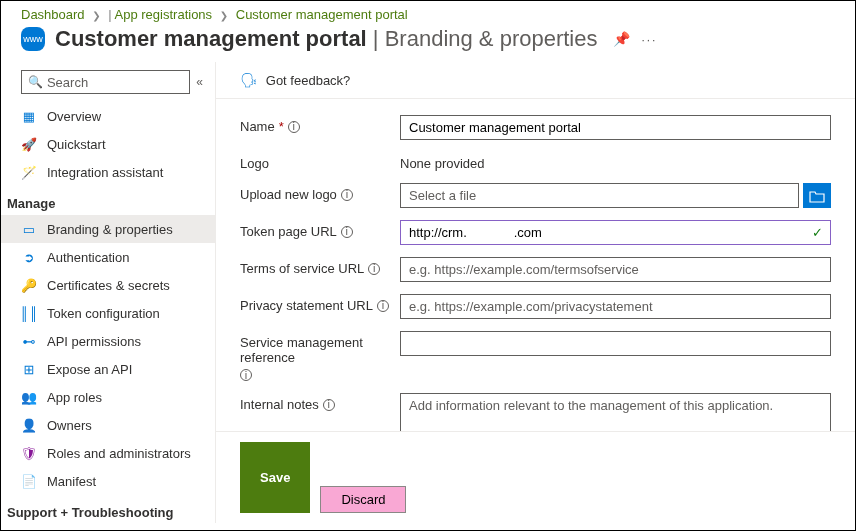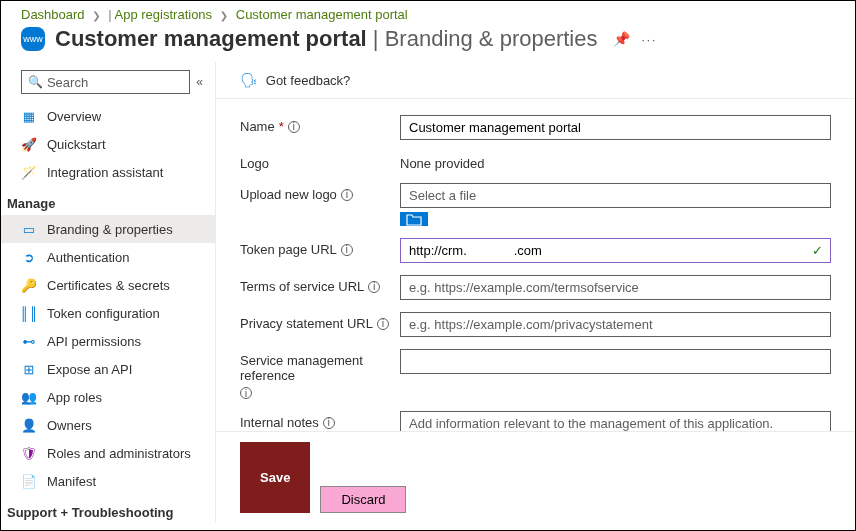--- a/index.html
+++ b/index.html
@@ -29,30 +29,30 @@
 .feedback-bar .fi { color: #0078d4; font-size: 14px; }
 .form-area { padding: 16px 24px; overflow-y: auto; flex: 1; }
 .form-row { display: flex; align-items: flex-start; margin-bottom: 12px; }
 .form-label { width: 160px; font-size: 13px; display: flex; align-items: center; gap: 4px; padding-top: 4px; }
 .form-label .req { color: #a80000; }
 .form-label .info { color: #605e5c; font-size: 11px; border: 1px solid #605e5c; border-radius: 50%; width: 12px; height: 12px; display: inline-flex; align-items: center; justify-content: center; line-height: 1; }
 .form-control { flex: 1; }
 .form-control input, .form-control textarea { width: 100%; border: 1px solid #605e5c; padding: 4px 8px; font-size: 13px; font-family: inherit; }
 .form-control textarea { height: 110px; resize: none; }
 .form-control .static { font-size: 13px; padding-top: 4px; }
-.file-row { display: flex; gap: 4px; flex-direction: column; }
+.file-row { display: flex; gap: 4px; }
 .file-row input { flex: 1; color: #605e5c; }
 .file-btn { width: 28px; background: #0078d4; border: none; display: flex; align-items: center; justify-content: center; cursor: pointer; }
 .file-btn svg { fill: #fff; }
 .validated { position: relative; }
 .validated input { border: 1px solid #8661c5; padding-right: 24px; }
 .validated .check { position: absolute; right: 8px; top: 5px; color: #107c10; }
 .footer { padding: 10px 24px; display: flex; gap: 10px; border-top: 1px solid #edebe9; }
 .btn { padding: 5px 20px; font-size: 13px; cursor: pointer; border: none; }
-.btn-primary { background: #7f1d1d; color: #fff; font-weight: 600; }
+.btn-primary { background: #4d7c0f; color: #fff; font-weight: 600; }
 .btn-secondary { background: #f9a8d4; border: 1px solid #8a8886; margin-top: 44px; }
 input::placeholder, textarea::placeholder { color: #605e5c; }
 </style>
 </head>
 <body>
 
 <div class="breadcrumbs">
   <a href="#">Dashboard</a>
   <span class="sep">❯</span>
   <span style="color:#888;">|</span>

